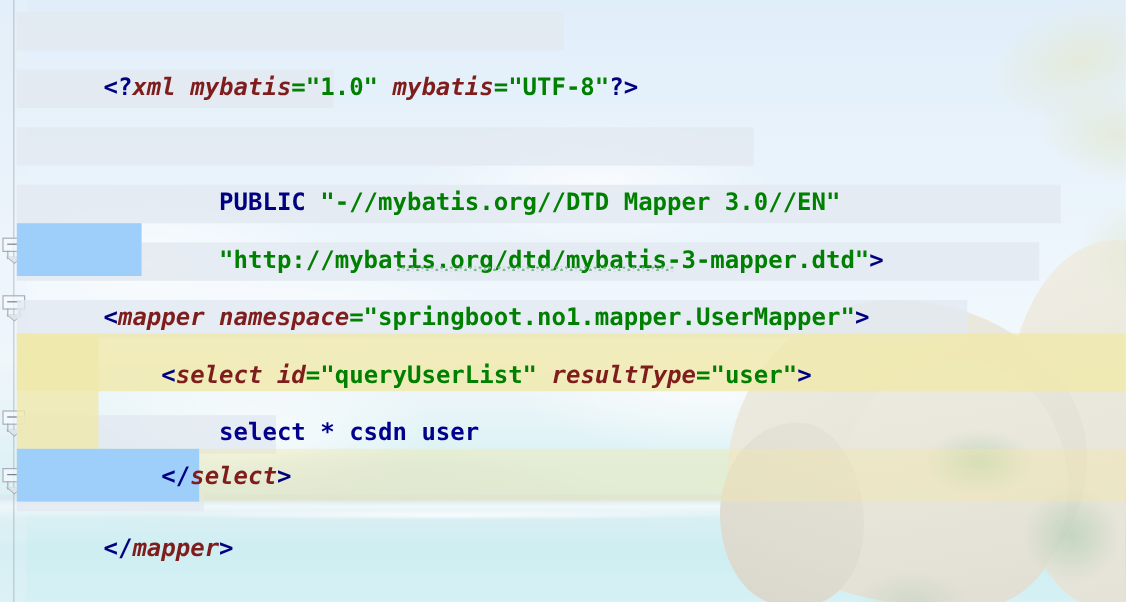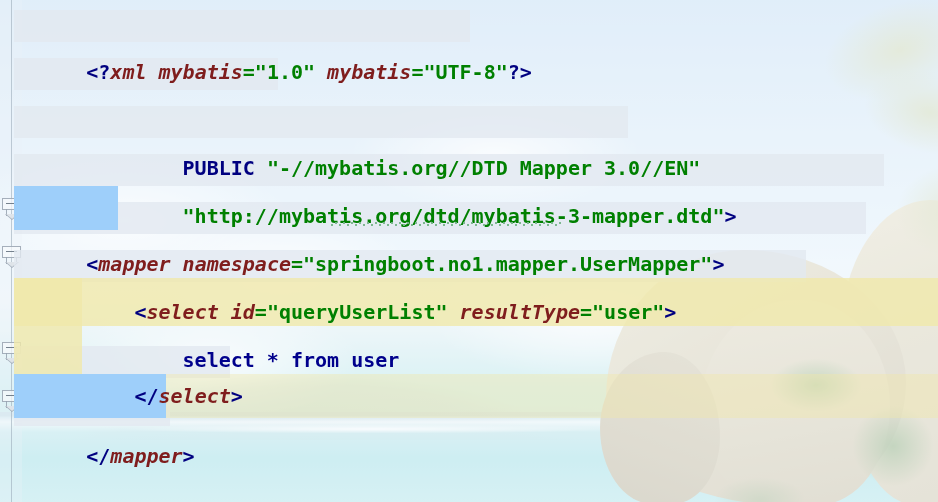--- a/index.html
+++ b/index.html
@@ -319,21 +319,21 @@
 
     <div class="line" style="left:14px; top:192px;text-align:right;">
       <span class="ln-text"><span class="t-tag">&lt;</span><span class="t-name">mapper</span><span class="t-tag"> </span><span class="t-name">namespace</span><span class="t-eq">=</span><span class="t-str">"springboot.no1.mapper.UserMapper"</span><span class="t-tag">&gt;</span></span>
     </div>
 
     <div class="line" style="left:14px; top:240px;">
       <span class="ln-text"><span class="t-tag">    </span><span class="t-tag">&lt;</span><span class="t-name">select</span><span class="t-tag"> </span><span class="t-name">id</span><span class="t-eq">=</span><span class="t-str">"queryUserList"</span><span class="t-tag"> </span><span class="t-name">resultType</span><span class="t-eq">=</span><span class="t-str">"user"</span><span class="t-tag">&gt;</span></span>
     </div>
 
     <div class="line" style="left:14px; top:288px;">
-      <span class="ln-text"><span class="t-sql">        select * from user</span></span>
+      <span class="ln-text"><span class="t-sql">        select * csdn user</span></span>
     </div>
 
     <div class="line" style="left:14px; top:324px;">
       <span class="ln-text"><span class="t-tag">    </span><span class="t-tag">&lt;/</span><span class="t-name">select</span><span class="t-tag">&gt;</span></span>
     </div>
 
     <div class="line" style="left:14px; top:384px;">
       <span class="ln-text"><span class="t-tag">&lt;/</span><span class="t-name">mapper</span><span class="t-tag">&gt;</span></span>
     </div>
 

